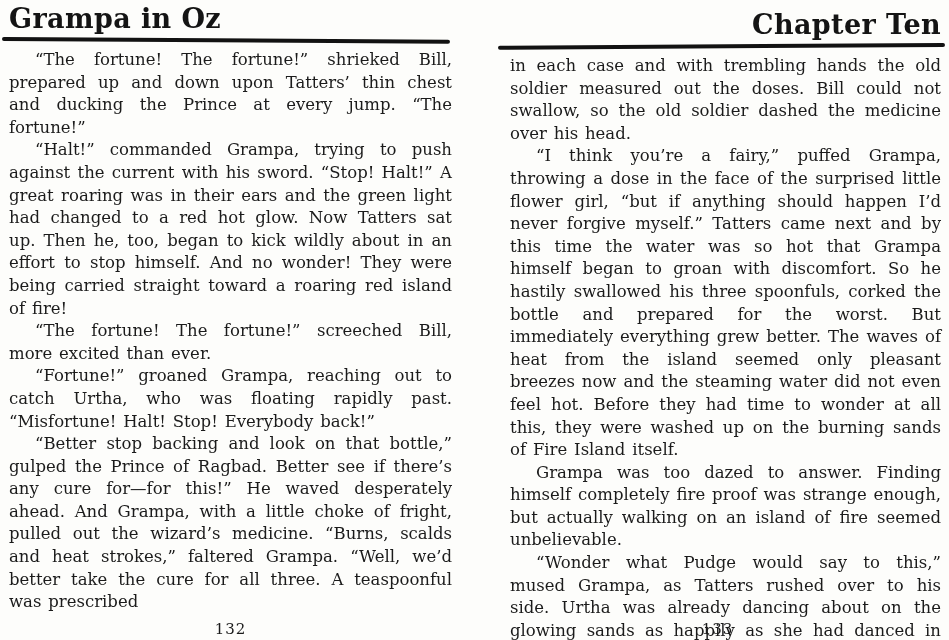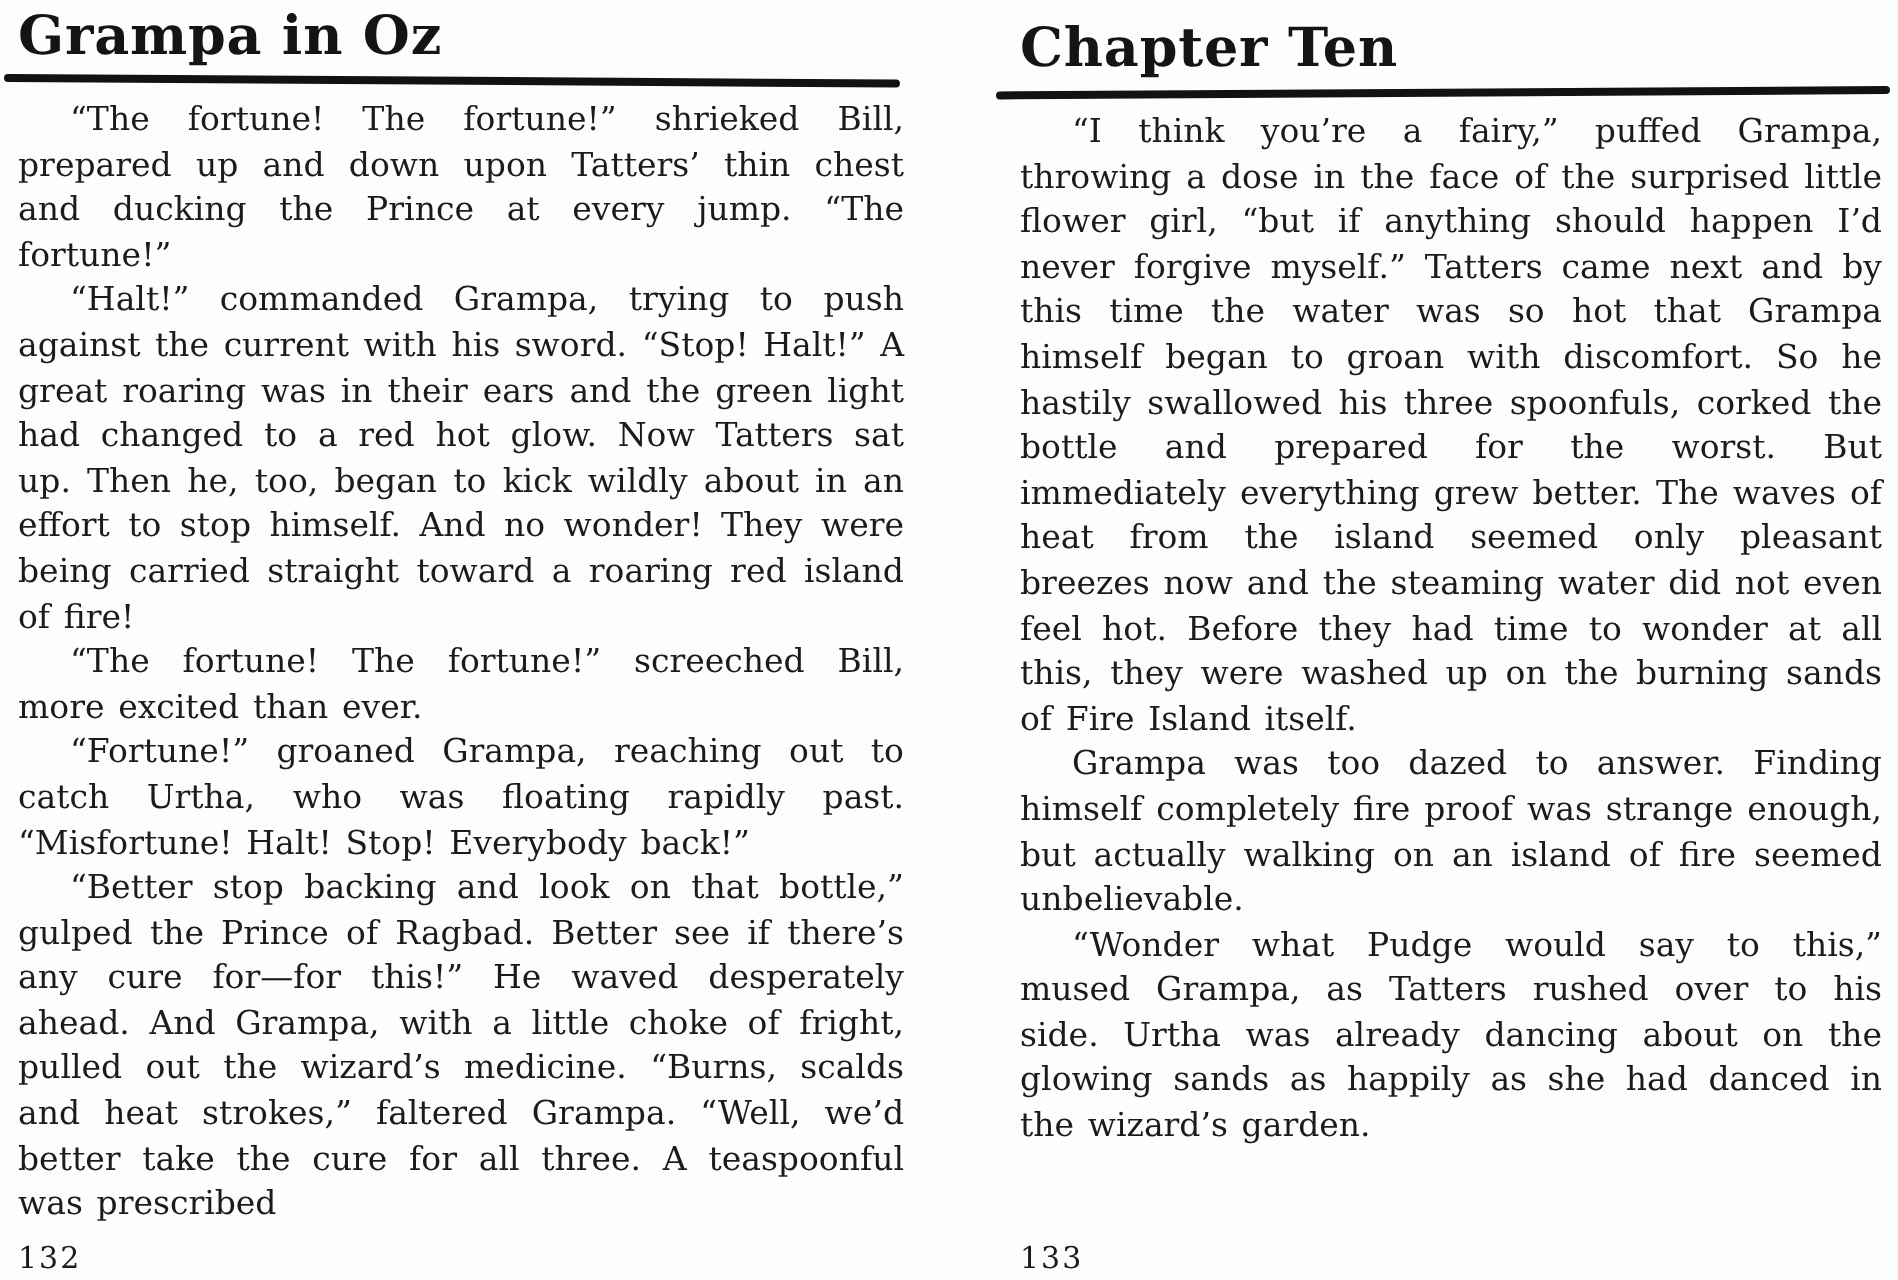--- a/index.html
+++ b/index.html
@@ -31,21 +31,21 @@
   .page--right {
     width: 492px;
     padding: 9px 8px 0 53px;
   }
   .page-header {
     height: 32px;
     line-height: 32px;
     white-space: nowrap;
   }
   .page--right .page-header {
-    text-align: left;
+    text-align: right;
   }
   .running-title {
     font-family: "DejaVu Serif", serif;
     font-weight: bold;
     font-size: 27px;
     letter-spacing: 0.4px;
     color: #141414;
   }
   .header-rule {
     height: 4px;
@@ -79,20 +79,21 @@
     text-indent: 26px;
   }
   .page-body p.no-indent {
     text-indent: 0;
   }
   .page-number {
     position: absolute;
     bottom: 2px;
     font-size: 15px;
     letter-spacing: 1px;
+    text-align: center;
     color: #1b1b1b;
   }
   .page--left .page-number {
     left: 9px;
     right: 5px;
   }
   .page--right .page-number {
     left: 53px;
     right: 24px;
   }
@@ -116,20 +117,21 @@
     </div>
     <div class="page-number">132</div>
   </div>
 
   <div class="page page--right">
     <div class="page-header">
       <span class="running-title">Chapter Ten</span>
     </div>
     <div class="header-rule"></div>
     <div class="page-body">
+      <p class="no-indent">in each case and with trembling hands the old soldier measured out the doses.  Bill could not swallow, so the old soldier dashed the medicine over his head.</p>
       <p>“I think you’re a fairy,” puffed Grampa, throwing a dose in the face of the surprised little flower girl, “but if anything should happen I’d never forgive myself.”  Tatters came next and by this time the water was so hot that Grampa himself began to groan with discomfort.  So he hastily swallowed his three spoonfuls, corked the bottle and prepared for the worst. But immediately everything grew better.  The waves of heat from the island seemed only pleasant breezes now and the steaming water did not even feel hot. Before they had time to wonder at all this, they were washed up on the burning sands of Fire Island itself.</p>
       <p>Grampa was too dazed to answer.  Finding himself completely fire proof was strange enough, but actually walking on an island of fire seemed unbelievable.</p>
       <p>“Wonder what Pudge would say to this,” mused Grampa, as Tatters rushed over to his side.  Urtha was already dancing about on the glowing sands as happily as she had danced in the wizard’s garden.</p>
     </div>
     <div class="page-number">133</div>
   </div>
 
 </div>
 
 </body></html>

